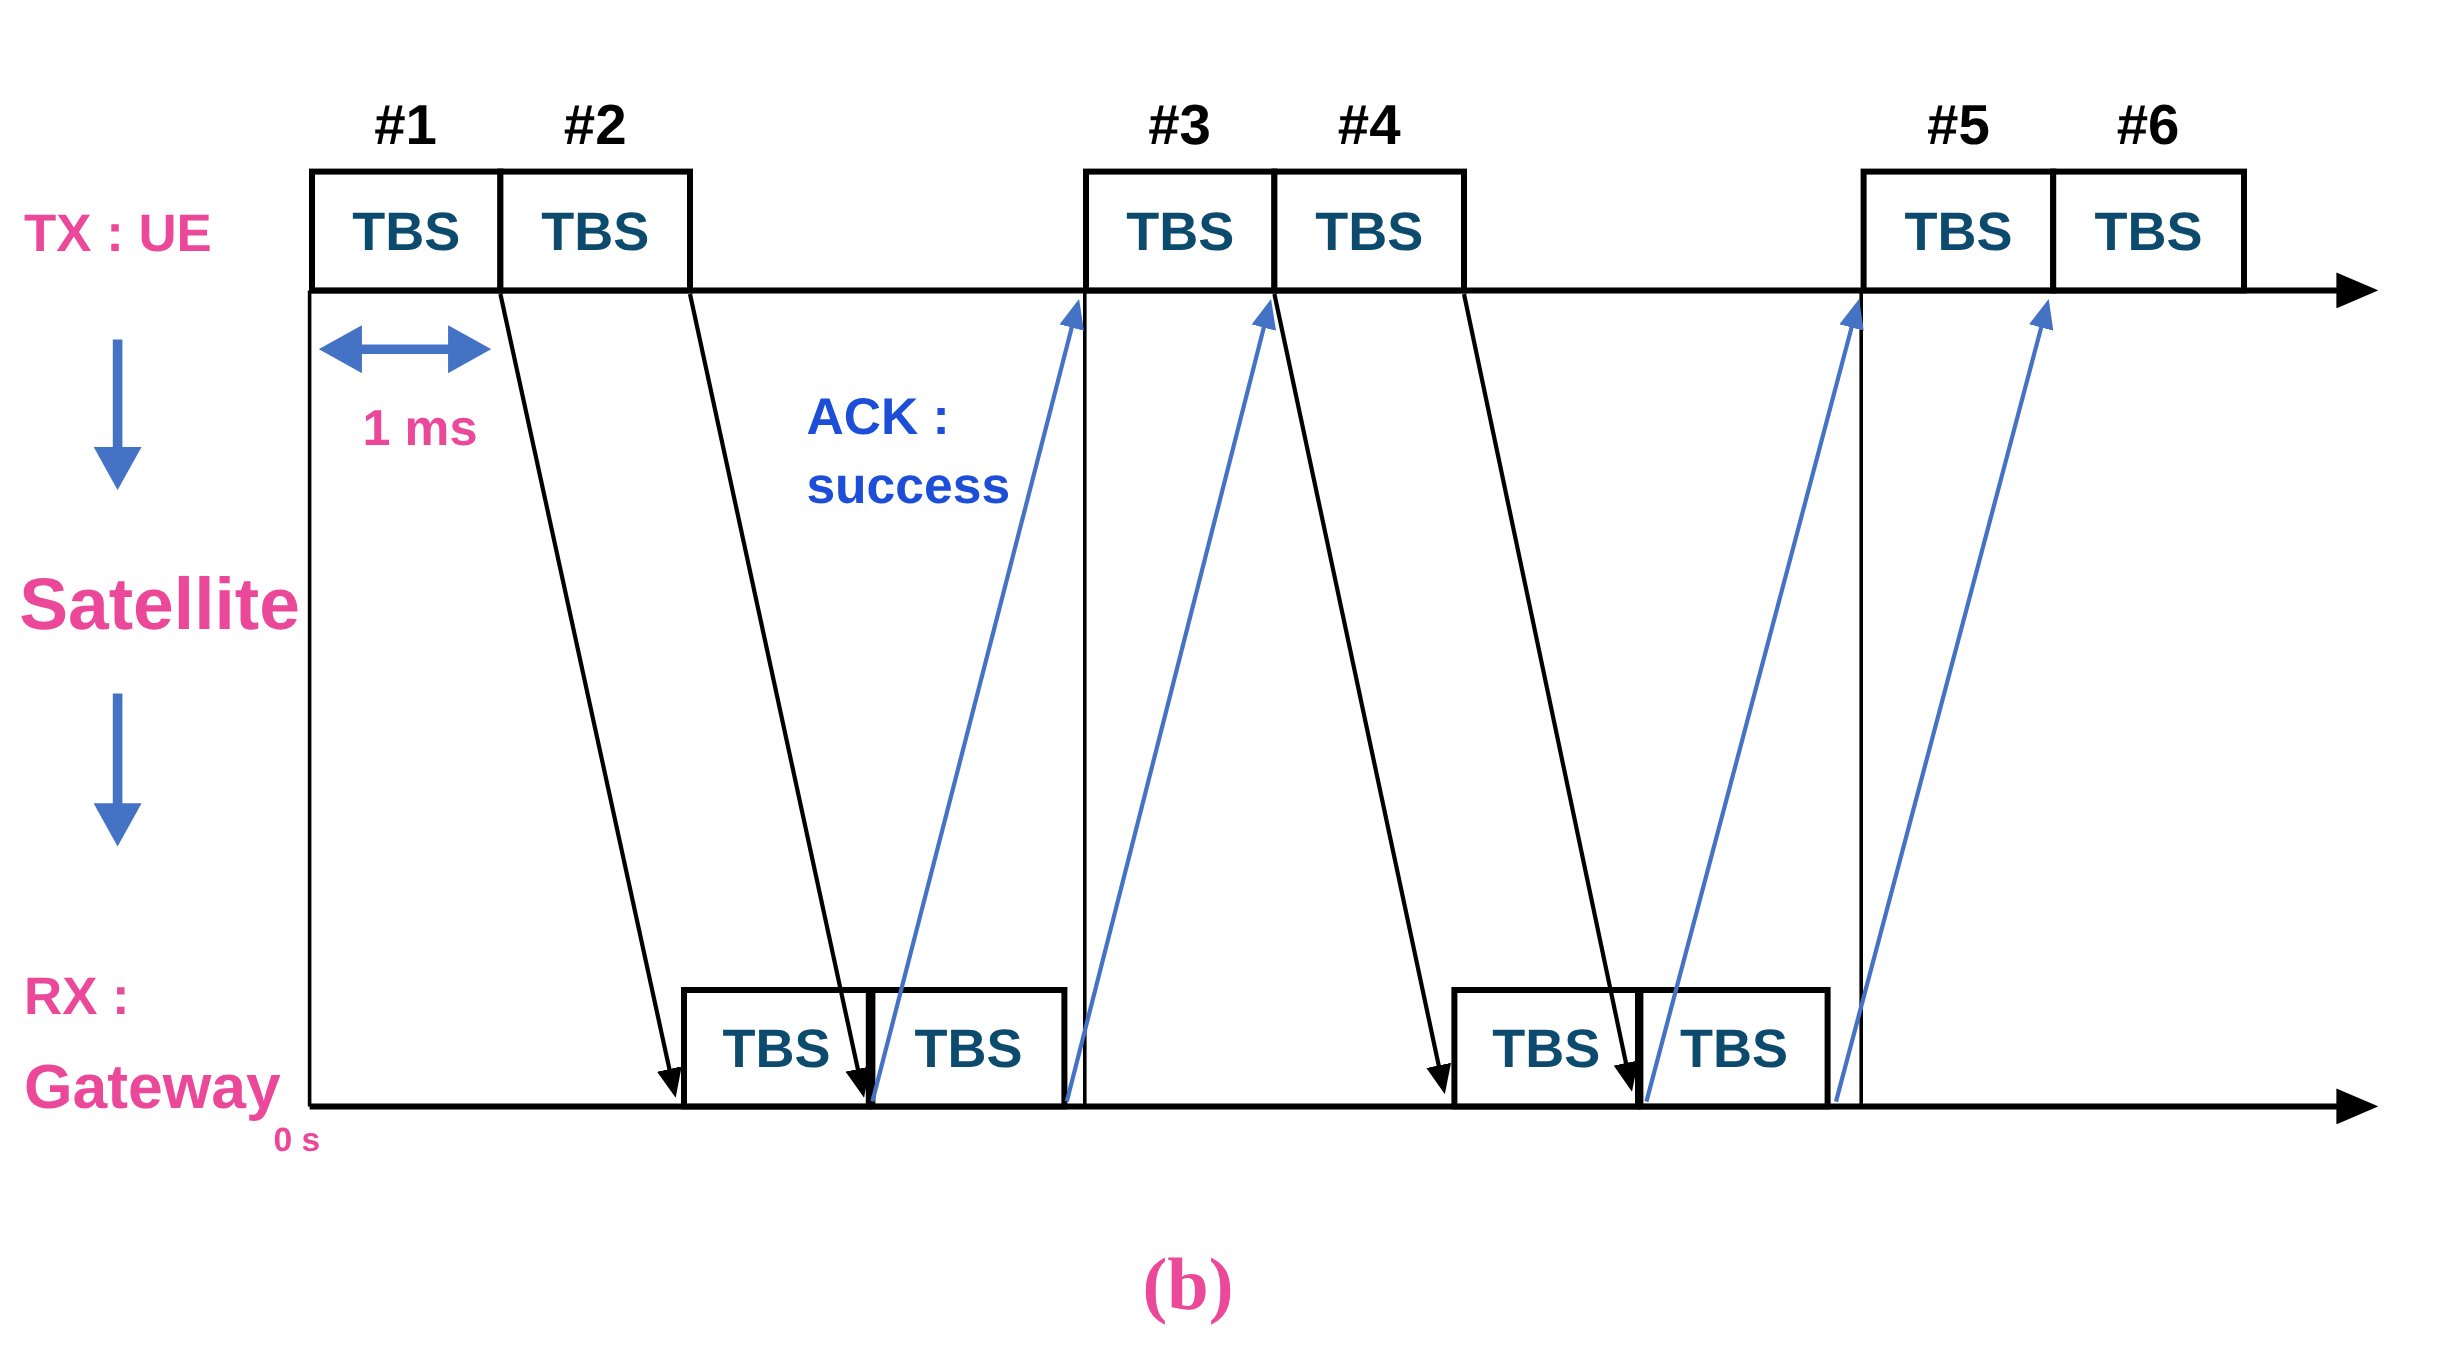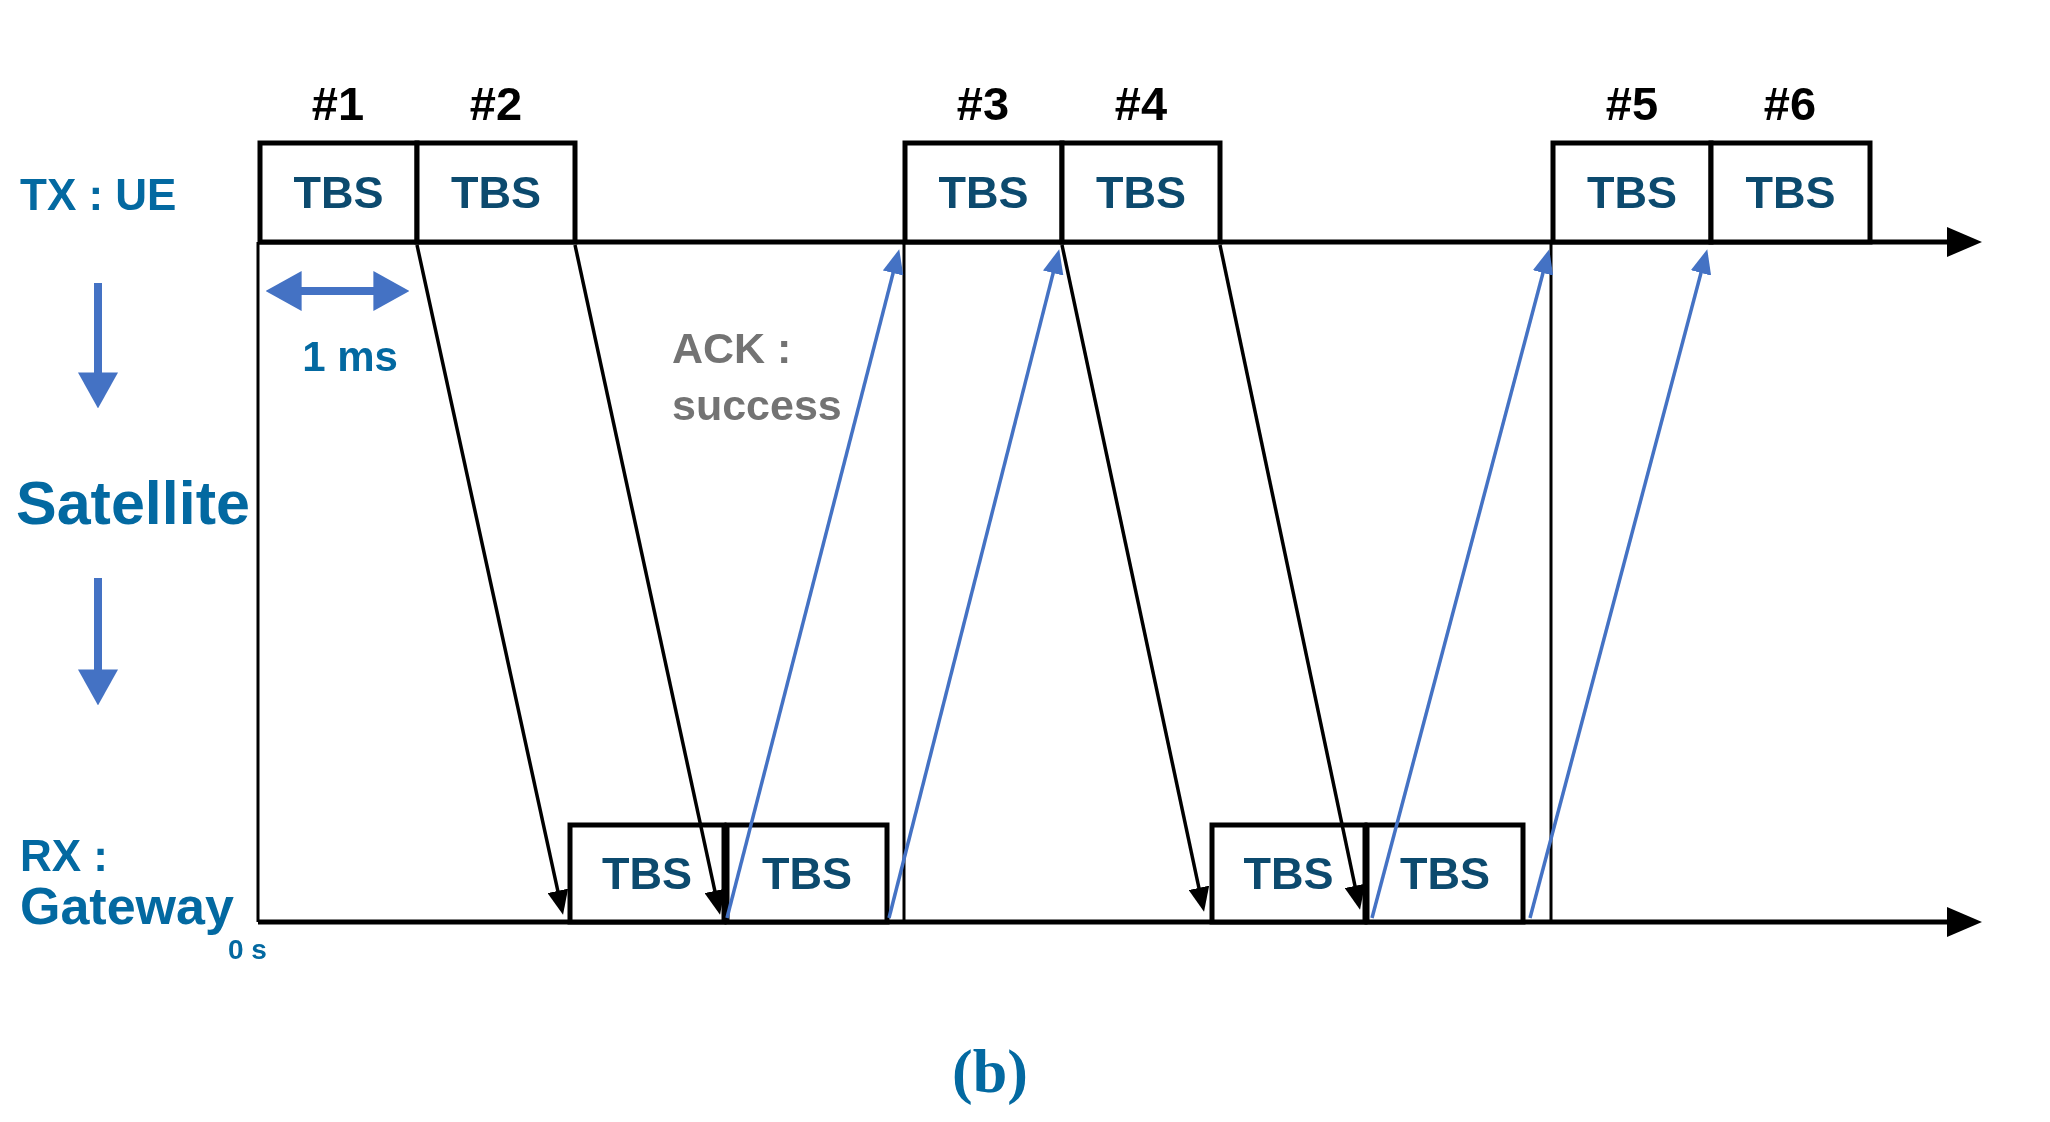--- a/index.html
+++ b/index.html
@@ -4,40 +4,40 @@
 <style>
   html,body{margin:0;padding:0;background:#ffffff;}
   #stage{
     position:relative;
     width:2050px;height:1122px;
     background:#ffffff;
     font-family:"Liberation Sans", sans-serif;
     overflow:hidden;
   }
   #svg-layer{position:absolute;left:0;top:0;width:2050px;height:1122px;}
-  .txt{position:absolute;color:#0369a1;font-weight:700;white-space:pre;}
+  .txt{position:absolute;color:#ec4899;font-weight:700;white-space:pre;}
   .timeline{stroke:#000;stroke-width:5;fill:none;marker-end:url(#mk-black);}
   .frameline{stroke:#000;stroke-width:3;fill:none;}
   .data-arrow{stroke:#000;stroke-width:3.5;fill:none;marker-end:url(#mk-black);}
   .ack-arrow{stroke:#4472C4;stroke-width:3.5;fill:none;marker-end:url(#mk-blue);}
   .flow-arrow{stroke:#4472C4;stroke-width:8;fill:none;marker-end:url(#mk-blue-wide);}
   .range-arrow{stroke:#4472C4;stroke-width:8;fill:none;
     marker-start:url(#mk-blue-wide);marker-end:url(#mk-blue-wide);}
   .tbs-box{fill:#ffffff;stroke:#000;stroke-width:5;}
   .tbs-label{position:absolute;display:flex;align-items:center;justify-content:center;
     font-weight:700;font-size:45px;color:#0c4a6e;}
   .slot-label{position:absolute;width:140px;text-align:center;font-weight:700;font-size:47px;color:#000;}
   #tx-label{left:20px;top:170px;font-size:44px;}
   #satellite-label{left:16px;top:468px;font-size:61px;}
-  #rx-label-1{left:20px;top:806px;font-size:44px;margin-top:25px;}
+  #rx-label-1{left:20px;top:806px;font-size:44px;}
   #rx-label-2{left:20px;top:876px;font-size:52px;}
   #origin-label{left:228px;top:934px;font-size:28px;}
   #slot-duration-label{left:270px;top:333px;width:160px;text-align:center;font-size:42px;}
   #legend{position:absolute;left:672px;top:320px;}
-  .legend-line{font-weight:700;font-size:43px;line-height:57px;color:#737373;white-space:pre;}
+  .legend-line{font-weight:700;font-size:43px;line-height:57px;color:#1d4ed8;white-space:pre;}
   #caption{left:880px;top:1036px;width:220px;text-align:center;
     font-family:"Liberation Serif", serif;font-weight:700;font-size:62px;}
 </style>
 </head>
 <body>
 
 <div id="stage" style="width: 2050px; height: 1122px;">
 
   <svg id="svg-layer" viewBox="0 0 2050 1122" xmlns="http://www.w3.org/2000/svg">
     <defs>

